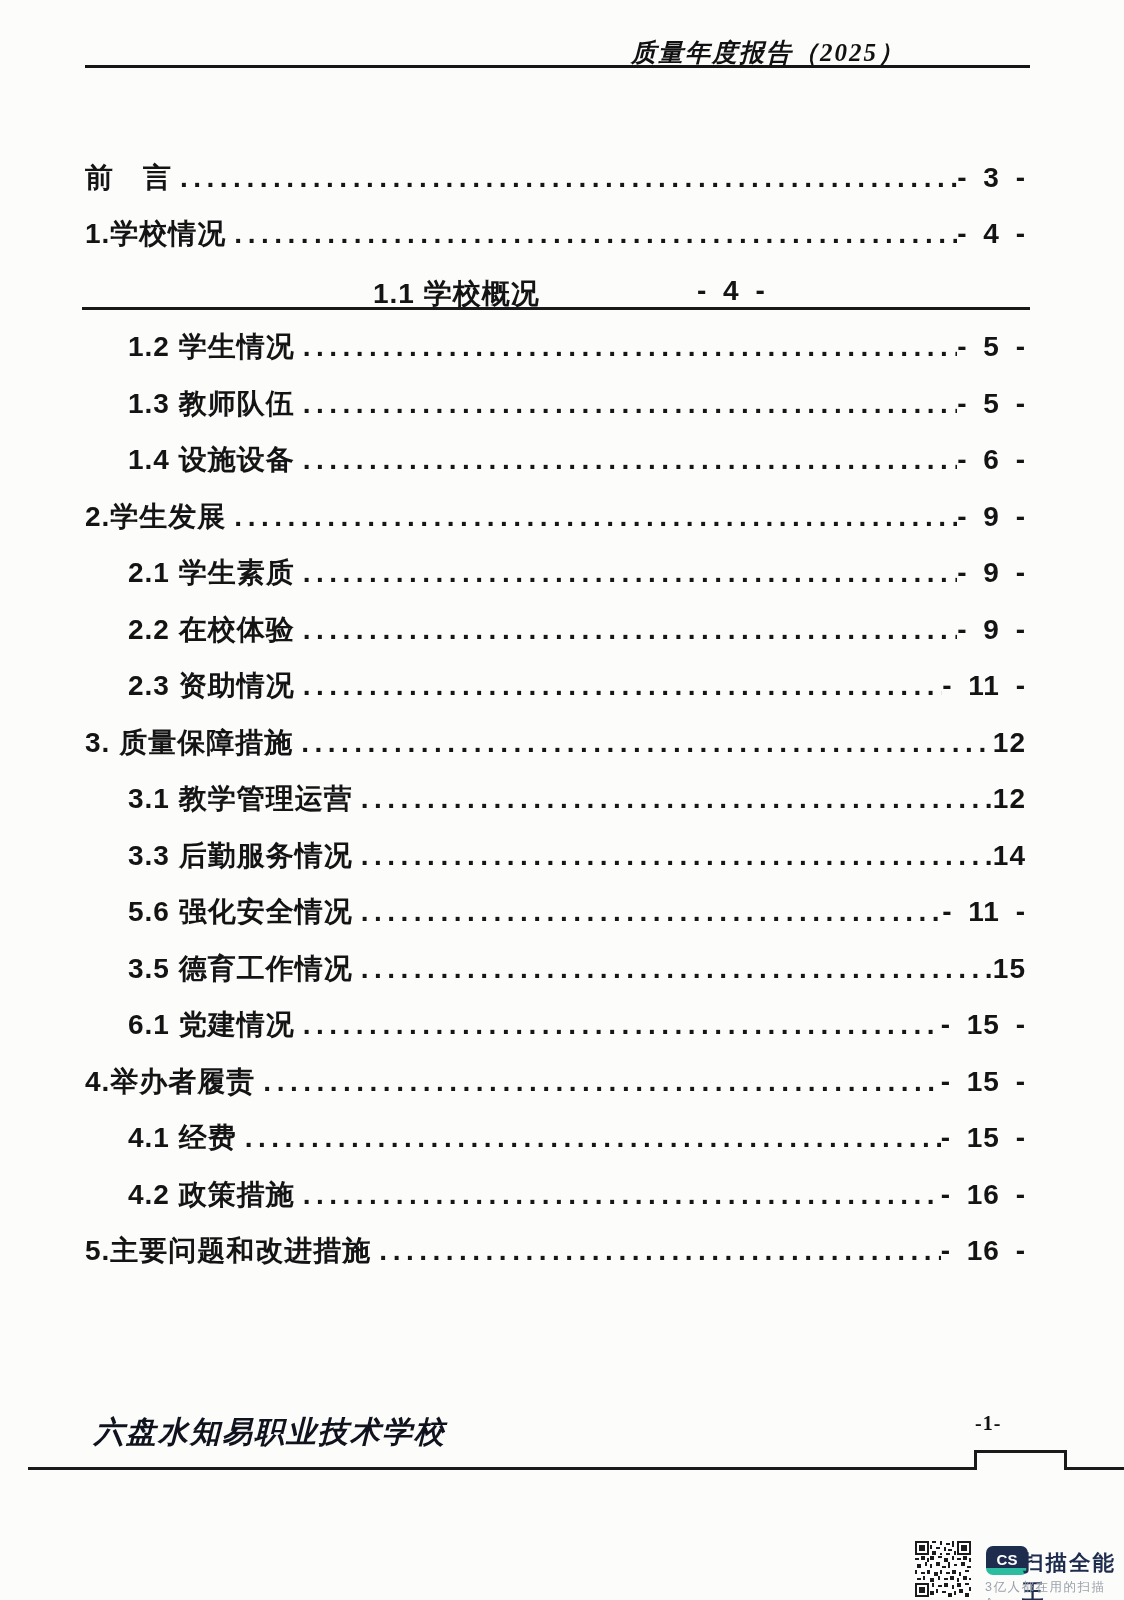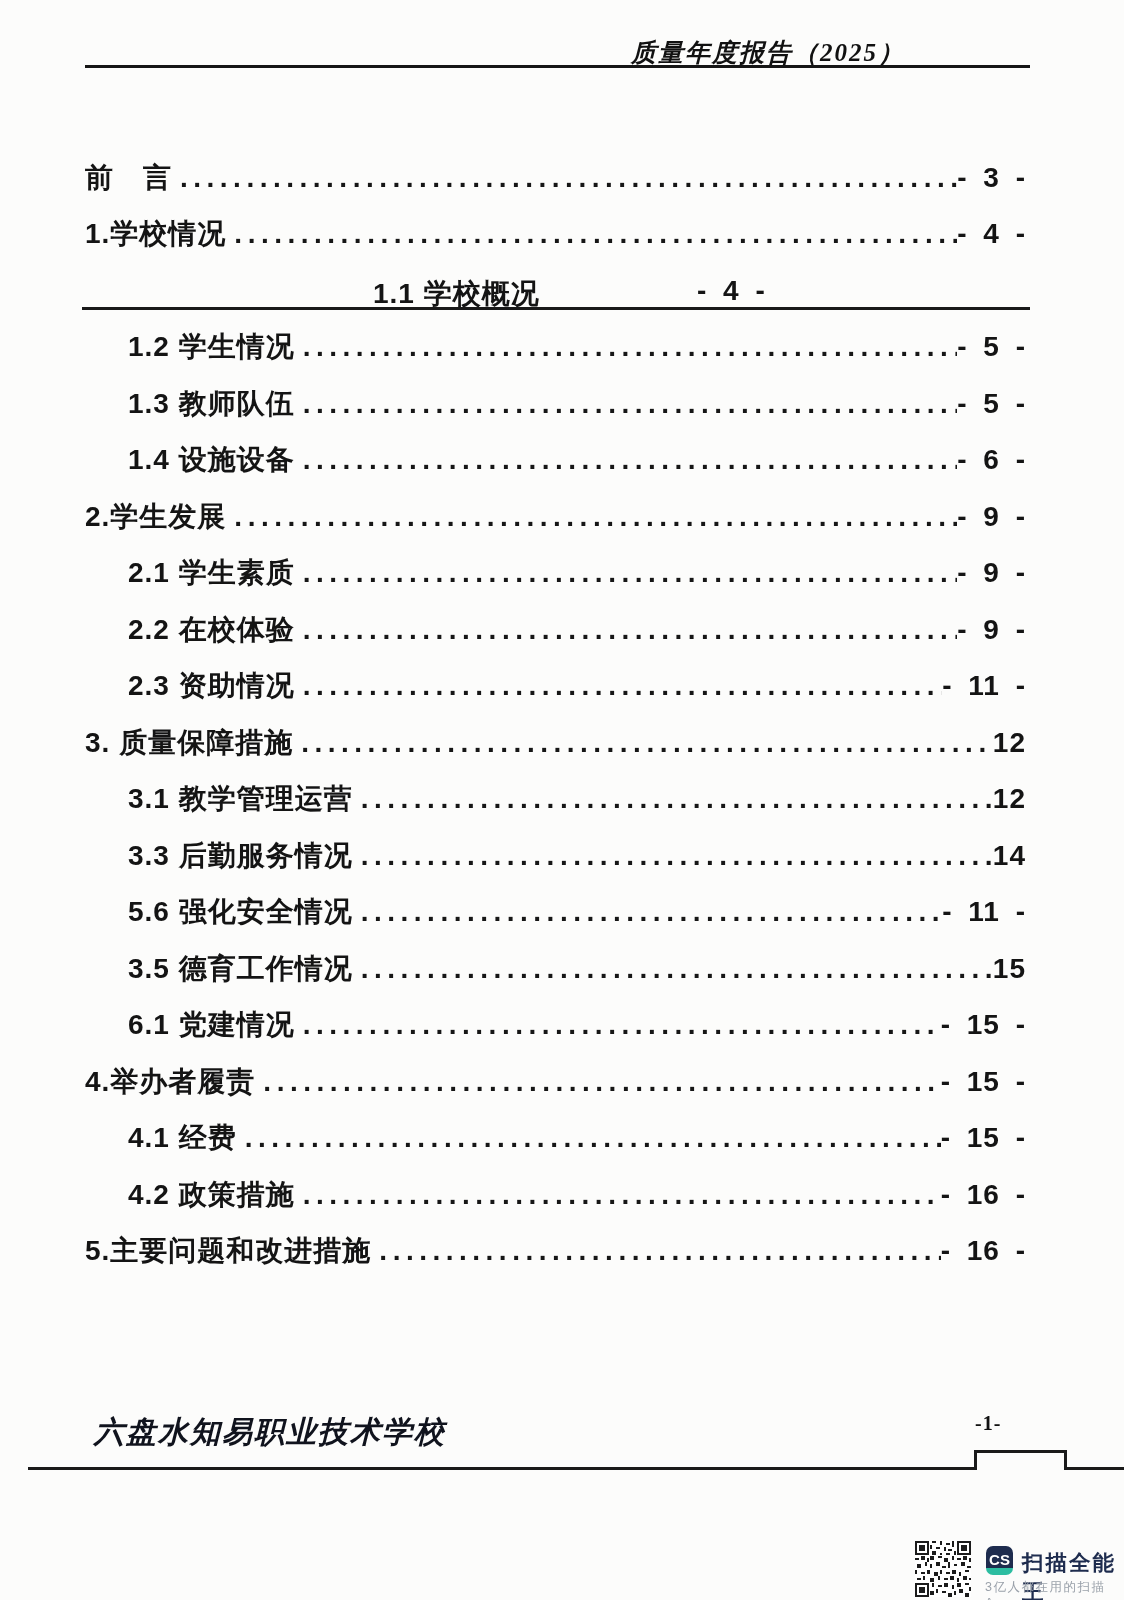--- a/index.html
+++ b/index.html
@@ -63,21 +63,21 @@
   .ft-line-left{ position:absolute; left:28px; top:1467px; width:946px; height:3px; background:#1a1a1a; }
   .ft-bump{
     position:absolute; left:974px; top:1450px; width:93px; height:20px;
     box-sizing:border-box; border:3px solid #1a1a1a; border-bottom:none; background:#fcfcfb;
   }
   .ft-line-right{ position:absolute; left:1067px; top:1467px; width:57px; height:3px; background:#1a1a1a; }
 
   
   .qr{ position:absolute; left:915px; top:1541px; width:56px; height:56px; }
   .cs-badge{
-    position:absolute; left:986px; top:1546px; width:27px; height:29px;
+    position:absolute; left:986px; top:1546px; width:42px; height:29px;
     border-radius:7px;
     background:linear-gradient(180deg,#1e2c4e 0%,#1e2c4e 76%,#2cbda1 76%,#2cbda1 100%);
     color:#fff; font-size:15px; font-weight:700;
     display:flex; align-items:center; justify-content:center; padding-bottom:3px; box-sizing:border-box;
   }
   .cs-name{
     position:absolute; left:1022px; top:1548px;
     font-size:21.5px; font-weight:700; letter-spacing:2px; color:#1e2c4e;
   }
   .cs-tagline{

